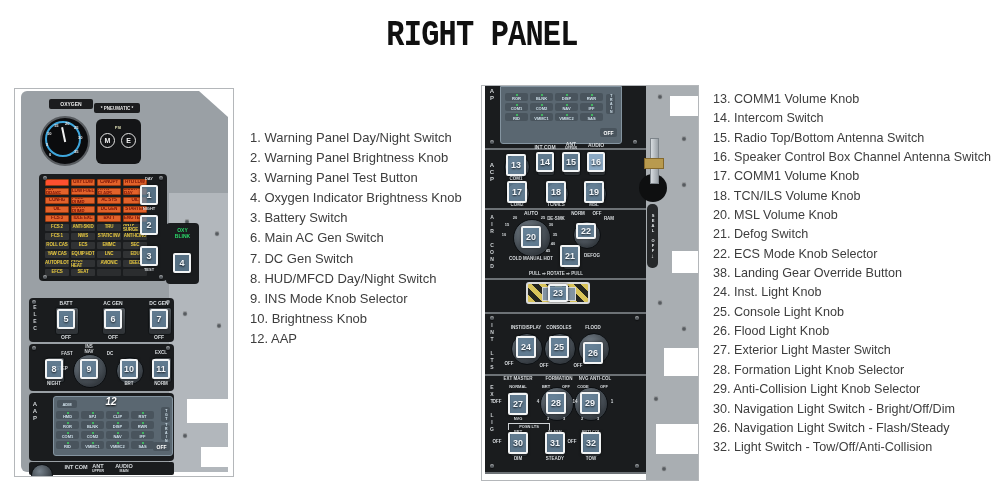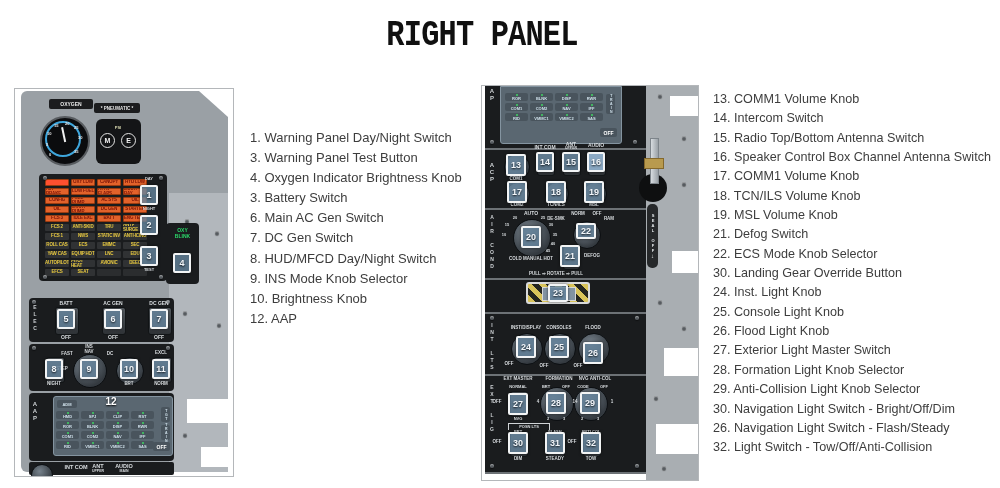--- a/index.html
+++ b/index.html
@@ -256,21 +256,21 @@
     <div class="co" style="left:105px;top:270px;">10</div>
     <div class="co" style="left:137px;top:270px;">11</div>
     <span class="lb" style="left:21px;top:293px;width:36px;font-size:4.5px;">NIGHT</span>
     <span class="lb" style="left:96px;top:293px;width:36px;font-size:4.5px;">BRT</span>
     <span class="lb" style="left:128px;top:293px;width:36px;font-size:4.5px;">NORM</span>
 
     <div class="panel" style="left:14px;top:304px;width:145px;height:68px;">
       <div class="vt" style="left:3px;top:8px;font-size:6px;">AAP</div>
     </div>
     <div class="keypad" style="left:38px;top:307px;width:118px;height:58px;"></div>
-    <span class="lb" style="left:84px;top:308px;width:24px;font-size:10px;color:#fff;text-shadow:0 1px 2px #000;z-index:6;">12</span>
+    <span class="lb" style="left:84px;top:308px;width:24px;font-size:10px;color:#fff;text-shadow:0 1px 2px #000;z-index:6;font-style:italic;">12</span>
     <div class="skey" style="left:42px;top:311px;width:20px;height:8px;font-size:4px;">
       <span>ADM</span>
     </div>
     <div class="kgrid" style="left:40px;top:321px;width:100px;">
 
         <span class="kk">
           <i></i>
           <b>HMD</b>
         </span>
 
@@ -366,20 +366,21 @@
     <span class="lb" style="left:65px;top:375px;width:36px;font-size:5.5px;">ANT</span>
     <span class="lb" style="left:65px;top:381px;width:36px;font-size:3.5px;">UPPER</span>
     <span class="lb" style="left:91px;top:375px;width:36px;font-size:5.5px;">AUDIO</span>
     <span class="lb" style="left:91px;top:381px;width:36px;font-size:3.5px;">MAIN</span>
   </div>
 
   <div class="list" style="left:250px;top:128px;font-size:13px;line-height:20.1px;">
 
       <div class="li">1. Warning Panel Day/Night Switch</div>
 
+      <div class="li">2. Warning Panel Brightness Knob</div>
 
       <div class="li">3. Warning Panel Test Button</div>
 
       <div class="li">4. Oxygen Indicator Brightness Knob</div>
 
       <div class="li">3. Battery Switch</div>
 
       <div class="li">6. Main AC Gen Switch</div>
 
       <div class="li">7. DC Gen Switch</div>
@@ -622,28 +623,28 @@
       <div class="li">14. Intercom Switch</div>
 
       <div class="li">15. Radio Top/Bottom Antenna Switch</div>
 
       <div class="li">16. Speaker Control Box Channel Antenna Switch</div>
 
       <div class="li">17. COMM1 Volume Knob</div>
 
       <div class="li">18. TCN/ILS Volume Knob</div>
 
-      <div class="li">19. MSL Volume Knob</div>
+      <div class="li">20. MSL Volume Knob</div>
 
 
       <div class="li">21. Defog Switch</div>
 
       <div class="li">22. ECS Mode Knob Selector</div>
 
-      <div class="li">30. Landing Gear Override Button</div>
+      <div class="li">38. Landing Gear Override Button</div>
 
       <div class="li">24. Inst. Light Knob</div>
 
       <div class="li">25. Console Light Knob</div>
 
       <div class="li">26. Flood Light Knob</div>
 
       <div class="li">27. Exterior Light Master Switch</div>
 
       <div class="li">28. Formation Light Knob Selector</div>

